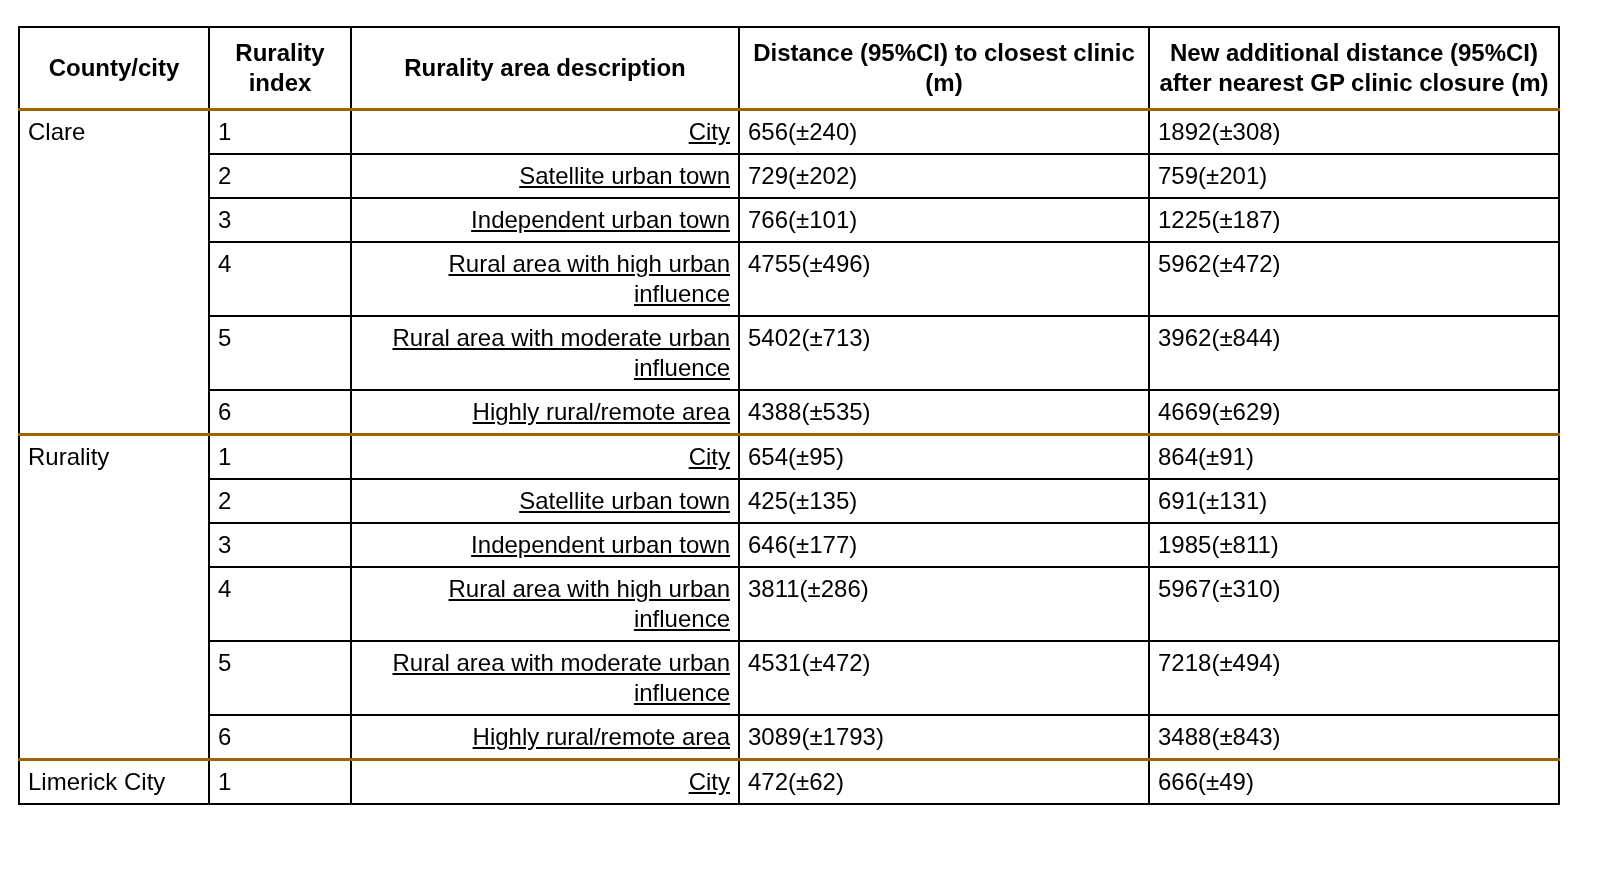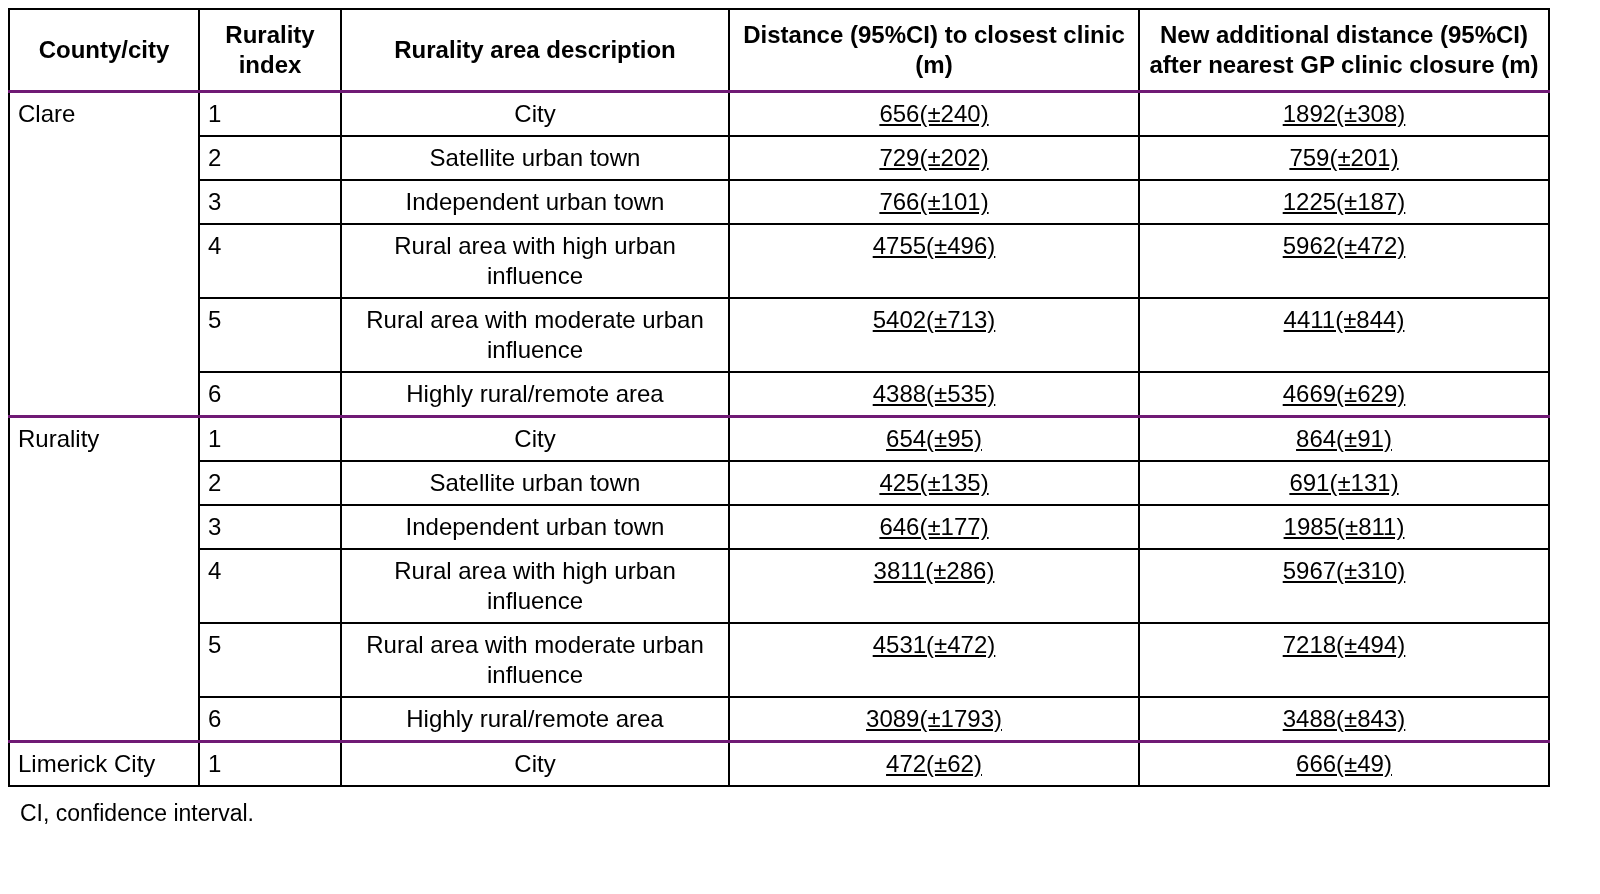--- a/index.html
+++ b/index.html
@@ -8,22 +8,23 @@
     background: #ffffff;
   }
   body {
     width: 1600px;
     height: 894px;
     font-family: "Liberation Sans", sans-serif;
     color: #000000;
     overflow: hidden;
   }
   .page {
-    padding: 8px 20px 0 8px;
+    padding: 8px 20px 0 18px;
     box-sizing: border-box;
+    margin-top: 18px;
   }
   table.data-table {
     border-collapse: collapse;
     width: 1540px;
     table-layout: fixed;
   }
   table.data-table th,
   table.data-table td {
     border: 2px solid #000000;
     padding: 6px 8px;
@@ -46,29 +47,28 @@
 
   td.county-cell {
     text-align: left;
     vertical-align: top;
     white-space: nowrap;
   }
   td.index-cell {
     text-align: left;
   }
   td.desc-cell {
-    text-align: center;
+    text-align: right;
+    text-decoration: underline;
   }
   td.num-cell {
-    text-align: center;
     vertical-align: middle;
-    text-decoration: underline;
   }
   tr.group-start > td {
-    border-top: 3px solid #701a75;
+    border-top: 3px solid #a16207;
   }
   .footnote {
     margin-top: 12px;
     margin-left: 12px;
     font-size: 23px;
     line-height: 1.3;
   }
 </style>
 </head>
 <body>
@@ -115,21 +115,21 @@
       <tr>
         <td class="index-cell">4</td>
         <td class="desc-cell">Rural area with high urban influence</td>
         <td class="num-cell">4755(±496)</td>
         <td class="num-cell">5962(±472)</td>
       </tr>
       <tr>
         <td class="index-cell">5</td>
         <td class="desc-cell">Rural area with moderate urban influence</td>
         <td class="num-cell">5402(±713)</td>
-        <td class="num-cell">4411(±844)</td>
+        <td class="num-cell">3962(±844)</td>
       </tr>
       <tr>
         <td class="index-cell">6</td>
         <td class="desc-cell">Highly rural/remote area</td>
         <td class="num-cell">4388(±535)</td>
         <td class="num-cell">4669(±629)</td>
       </tr>
 
       <tr class="group-start">
         <td class="county-cell" rowspan="6">Rurality</td>
@@ -172,14 +172,13 @@
       <tr class="group-start">
         <td class="county-cell" rowspan="1">Limerick City</td>
         <td class="index-cell">1</td>
         <td class="desc-cell">City</td>
         <td class="num-cell">472(±62)</td>
         <td class="num-cell">666(±49)</td>
       </tr>
     </tbody>
   </table>
 
-  <div class="footnote">CI, confidence interval.</div>
 </div>
 
 </body></html>

